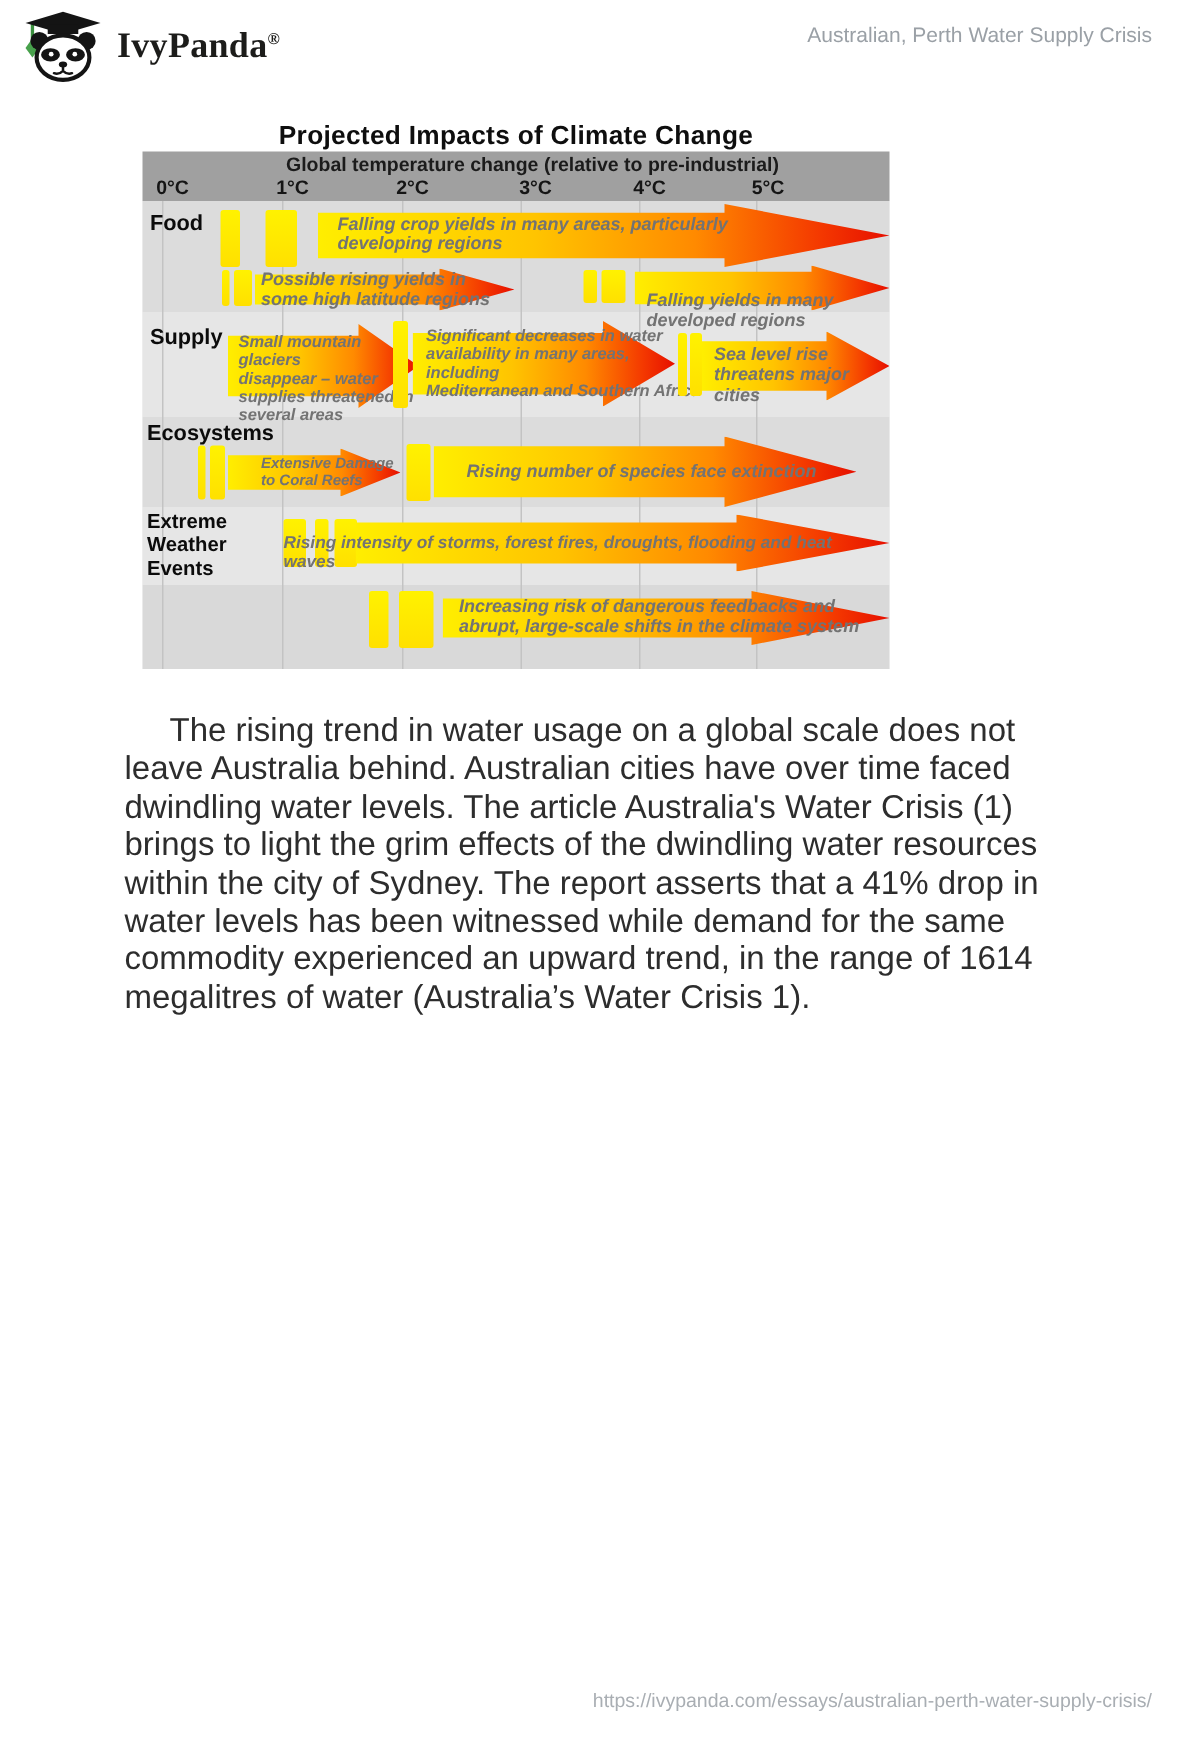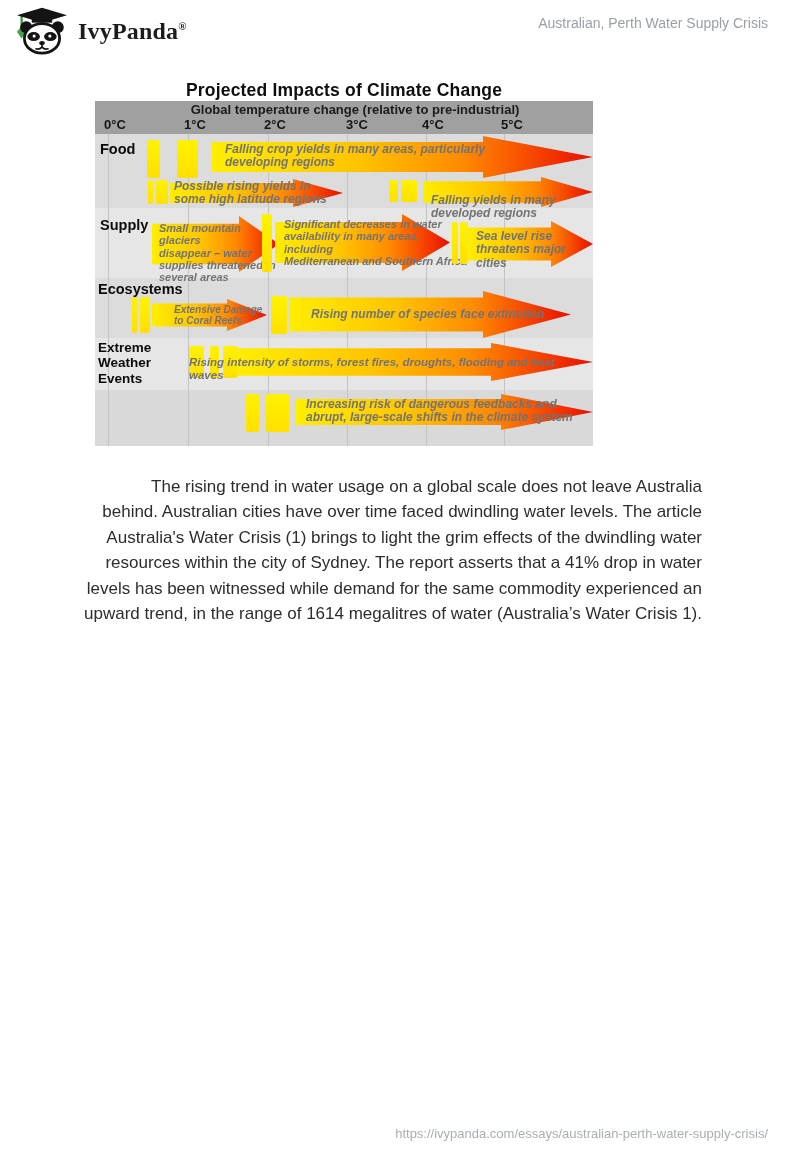--- a/index.html
+++ b/index.html
@@ -57,24 +57,23 @@
     clip-path:polygon(0 14%, calc(100% - var(--hw)) 14%, calc(100% - var(--hw)) 0%,
                       100% 50%, calc(100% - var(--hw)) 100%, calc(100% - var(--hw)) 86%, 0 86%);
   }
   .atxt {
     position:absolute; font-size:11.5px; font-style:italic; font-weight:bold;
     color:#737373; line-height:1.12; white-space:pre-line;
   }
   .atxt.sm { font-size:11px; }
   
   .essay-p {
-    position:absolute; left:62px; top:474px; width:640px;
-    font-size:17px; line-height:25.4px; color:#2d2d2d;
+    position:absolute; left:83px; top:474px; width:640px;
+    font-size:22px; line-height:25.4px; color:#2d2d2d;
     text-indent:30px;
-    text-align:right;
   }
   
   .page-url {
     position:absolute; right:32px; top:1126px;
     font-size:13px; color:#a9aeb3;
   }
 </style>
 </head>
 <body>
 

